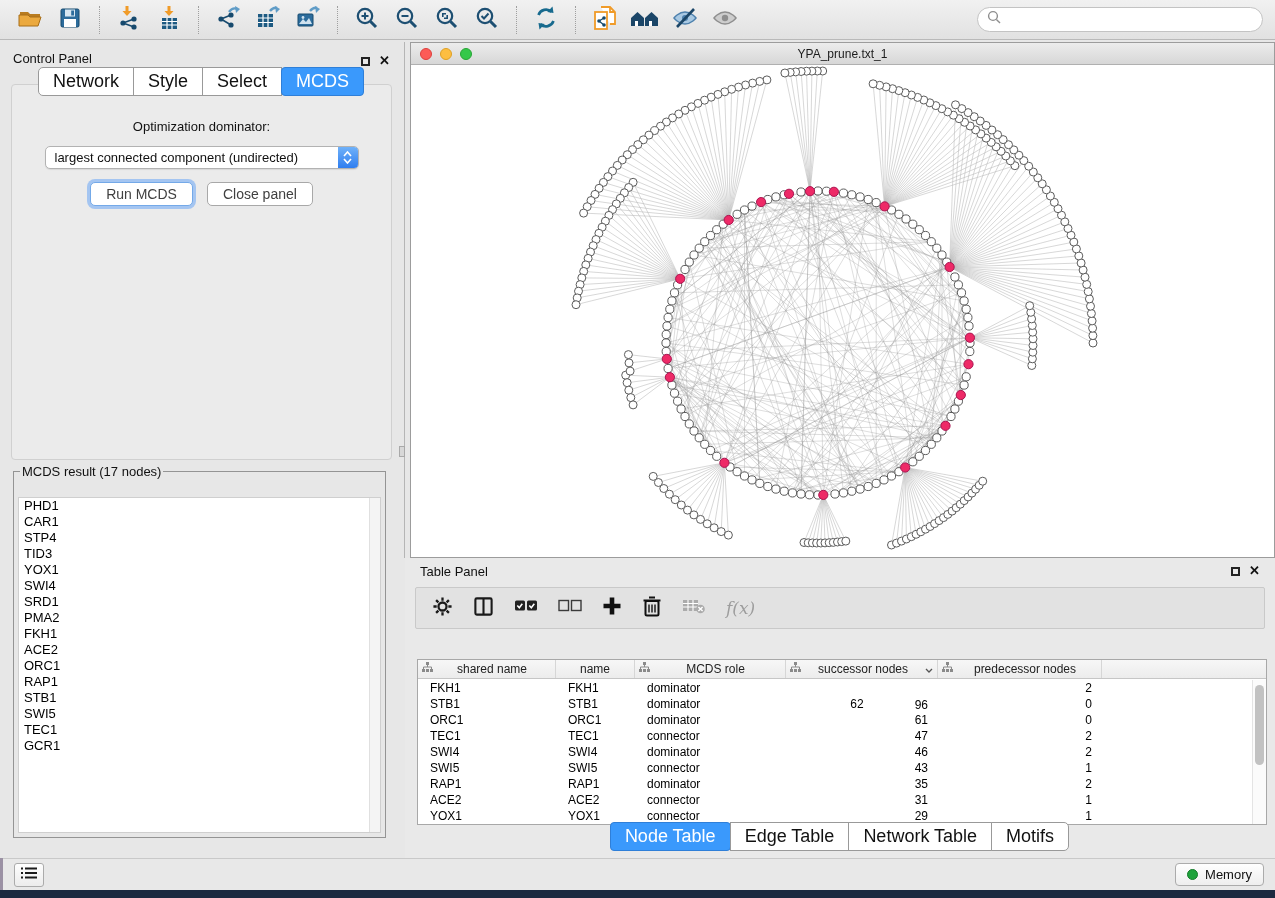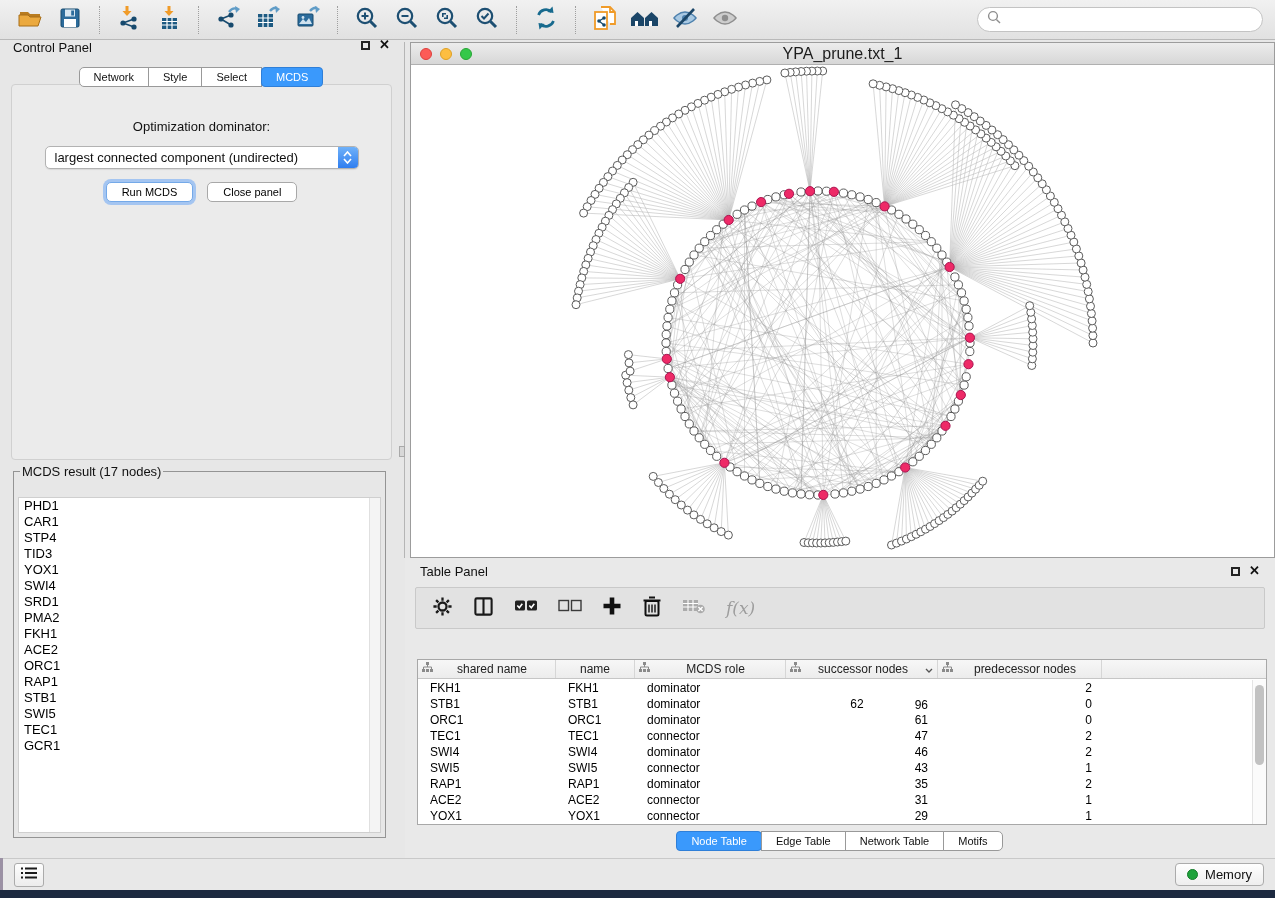--- a/index.html
+++ b/index.html
@@ -12,55 +12,55 @@
   .tb-btn{width:36px;height:32px;display:flex;align-items:center;justify-content:center;border-radius:4px}
   .tb-sep{width:0;height:28px;border-left:1px dotted #9f9f9f;margin:0 7px}
   .searchbox{margin-left:auto;width:286px;height:25px;background:#fff;border:1px solid #c3c3c3;border-radius:13px;display:flex;align-items:center;padding:0 9px;gap:5px}
   .searchbox input{border:none;outline:none;flex:1;font-size:13px;background:transparent}
 
   
   .main{position:absolute;top:40px;left:0;right:0;bottom:40px;background:#e7e7e7}
 
   
   .control-panel{position:absolute;left:3px;top:0;width:397px;height:100%}
-  .panel-header{height:26px;display:flex;align-items:flex-start;padding:0 10px;font-size:13px;color:#111}
+  .panel-header{height:26px;display:flex;align-items:flex-end;padding:0 10px;font-size:13px;color:#111}
   .win-btns{margin-left:auto;display:flex;gap:9px;align-items:center}
   .float-box{width:9px;height:9px;border:2px solid #222}
   .close-x{font-size:13px;font-weight:bold;color:#111;line-height:10px}
   .cp-tabs{display:flex;justify-content:center;margin-top:1px;position:relative;z-index:2}
-  .tab{padding:3px 14px;font-size:11px;background:#fff;border:1px solid #999;margin-left:-1px;color:#111}
+  .tab{padding:3px 14px;font-size:18px;background:#fff;border:1px solid #999;margin-left:-1px;color:#111}
   .tab:first-child{border-radius:5px 0 0 5px}
   .tab:last-child{border-radius:0 5px 5px 0}
   .tab.active{background:#3a99fc;border-color:#2f7fd8;color:#fff;border-radius:4px}
   .cp-inner{position:absolute;left:8px;right:8px;top:44px;height:376px;background:#ebebeb;border:1px solid #d0d0d0;border-radius:4px;z-index:1}
   .opt-label{text-align:center;font-size:13px;margin-top:34px;color:#111}
   .select-wrap{position:relative;width:314px;height:23px;margin:12px auto 0;background:#fff;border:1px solid #b2b2b2;border-radius:5px;display:flex;align-items:center;padding:0 26px 0 9px;font-size:13px;color:#111;box-shadow:0 1px 1px rgba(0,0,0,.08)}
   .select-stepper{position:absolute;right:0;top:0;width:20px;height:21px;background:linear-gradient(#6fb1f9,#2f7ef0);border-radius:0 4px 4px 0;display:flex;flex-direction:column;align-items:center;justify-content:center;gap:1px}
   .btn-row{display:flex;justify-content:center;gap:14px;margin-top:13px}
-  .push-btn{font-size:11px;padding:3px 15px;background:#fff;border:1px solid #a8a8a8;border-radius:5px;color:#000000}
+  .push-btn{font-size:14px;padding:3px 15px;background:#fff;border:1px solid #a8a8a8;border-radius:5px;color:#404040}
   .push-btn.focused{border-color:#74a9e8;box-shadow:0 0 0 3px rgba(105,165,245,.55)}
   .mcds-fieldset{position:absolute;left:10px;right:14px;top:424px;bottom:20px;border:1px solid #949494;padding:2px}
   .mcds-fieldset legend{font-size:13px;color:#111;padding:0 2px;margin-left:4px}
   .mcds-list{position:absolute;left:4px;right:4px;top:18px;bottom:4px;background:#fff;border:1px solid #cfcfcf;overflow:hidden}
   .mcds-scroll{position:absolute;right:0;top:0;bottom:0;width:11px;background:#f4f4f4;border-left:1px solid #e0e0e0}
   .mcds-item{font-size:13px;line-height:16px;padding-left:5px;color:#000}
 
   
   .v-divider{position:absolute;left:404px;top:2px;width:1px;height:516px;background:#b5b5b5}
   .splitter-handle{position:absolute;left:-5px;top:404px;width:6px;height:11px;background:#d8d8d8;border:1px solid #a9a9a9}
 
   
   .network-window{position:absolute;left:410px;top:2px;width:865px;height:516px;border:1px solid #9c9c9c;background:#fff}
   .nw-titlebar{height:22px;background:linear-gradient(#ececec,#d7d7d7);border-bottom:1px solid #b0b0b0;display:flex;align-items:center;position:relative}
   .lights{position:absolute;left:9px;top:5px;display:flex;gap:8px}
   .light{width:12px;height:12px;border-radius:50%}
   .light.red{background:#fc5b57;border:1px solid #dd3f3b}
   .light.yellow{background:#fdbe41;border:1px solid #dfa023}
   .light.green{background:#34c84a;border:1px solid #27a534}
-  .nw-title{margin:0 auto;font-size:16px;color:#1c1c1c}
+  .nw-title{margin:0 auto;font-size:12px;color:#1c1c1c}
   .network-canvas{display:block}
 
   
   .table-panel{position:absolute;left:405px;top:518px;right:0;bottom:0;background:#e9e9e9}
   .tp-header{height:26px;display:flex;align-items:center;padding:0 15px;font-size:13px;color:#111}
   .tp-toolbar{margin:3px 10px 0;height:42px;background:#e2e2e2;border:1px solid #c9c9c9;border-radius:2px;display:flex;align-items:center;gap:20px;padding:0 16px}
   .tp-tool{display:flex;align-items:center;justify-content:center}
   .fx-label{font-family:"DejaVu Serif",serif;font-style:italic;font-size:17px;color:#9d9d9d}
   .tp-table{position:absolute;left:12px;right:8px;top:101px;bottom:33px;background:#fff;border:1px solid #a8a8a8;overflow:hidden}
   .thead{display:flex;height:19px;background:linear-gradient(#f7f7f7,#ececec);border-bottom:1px solid #c6c6c6}

